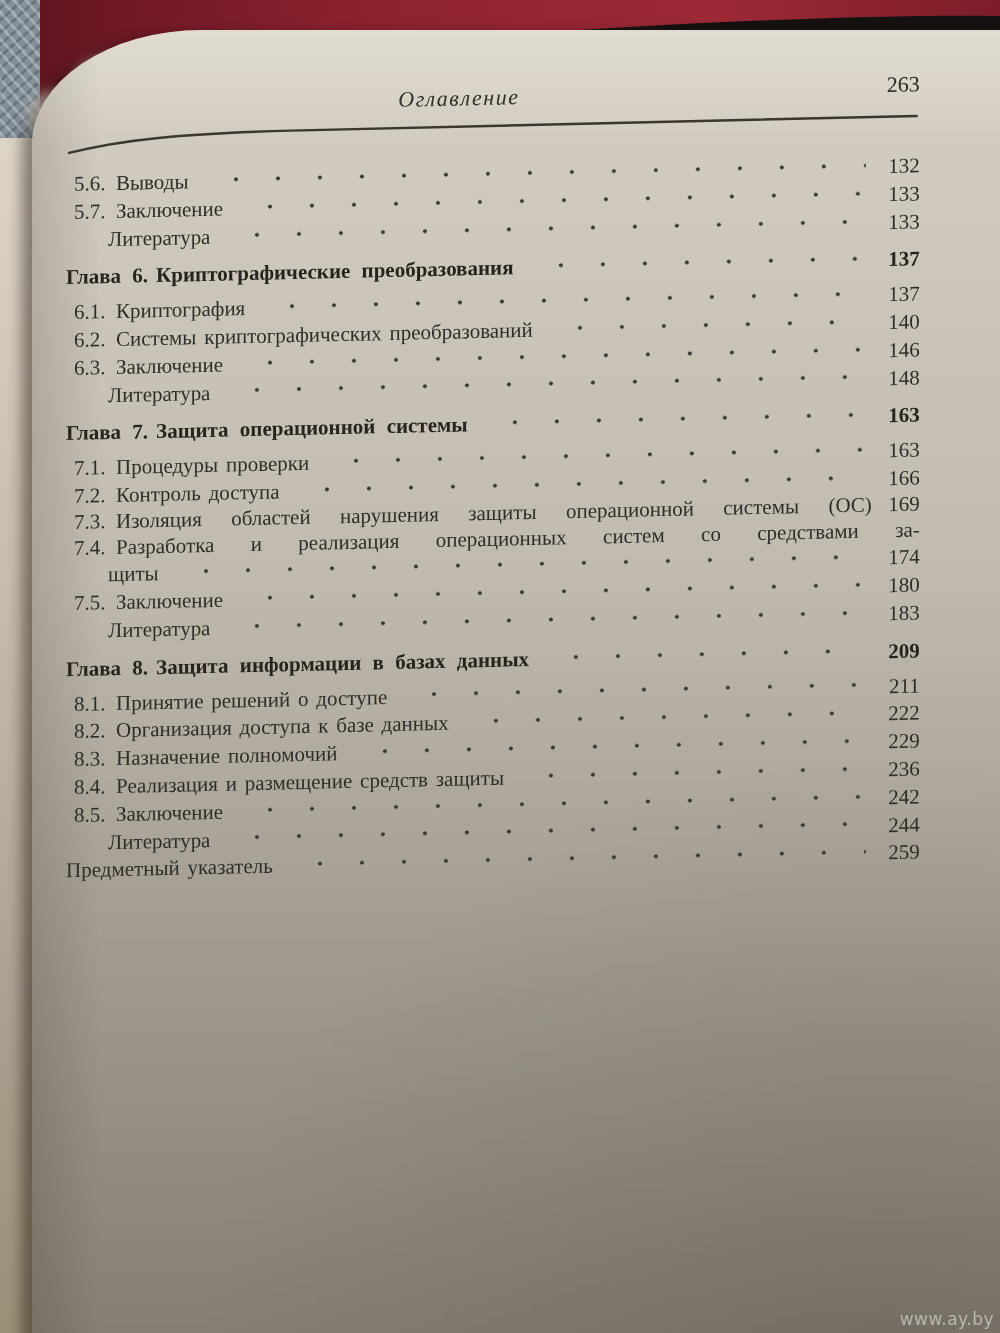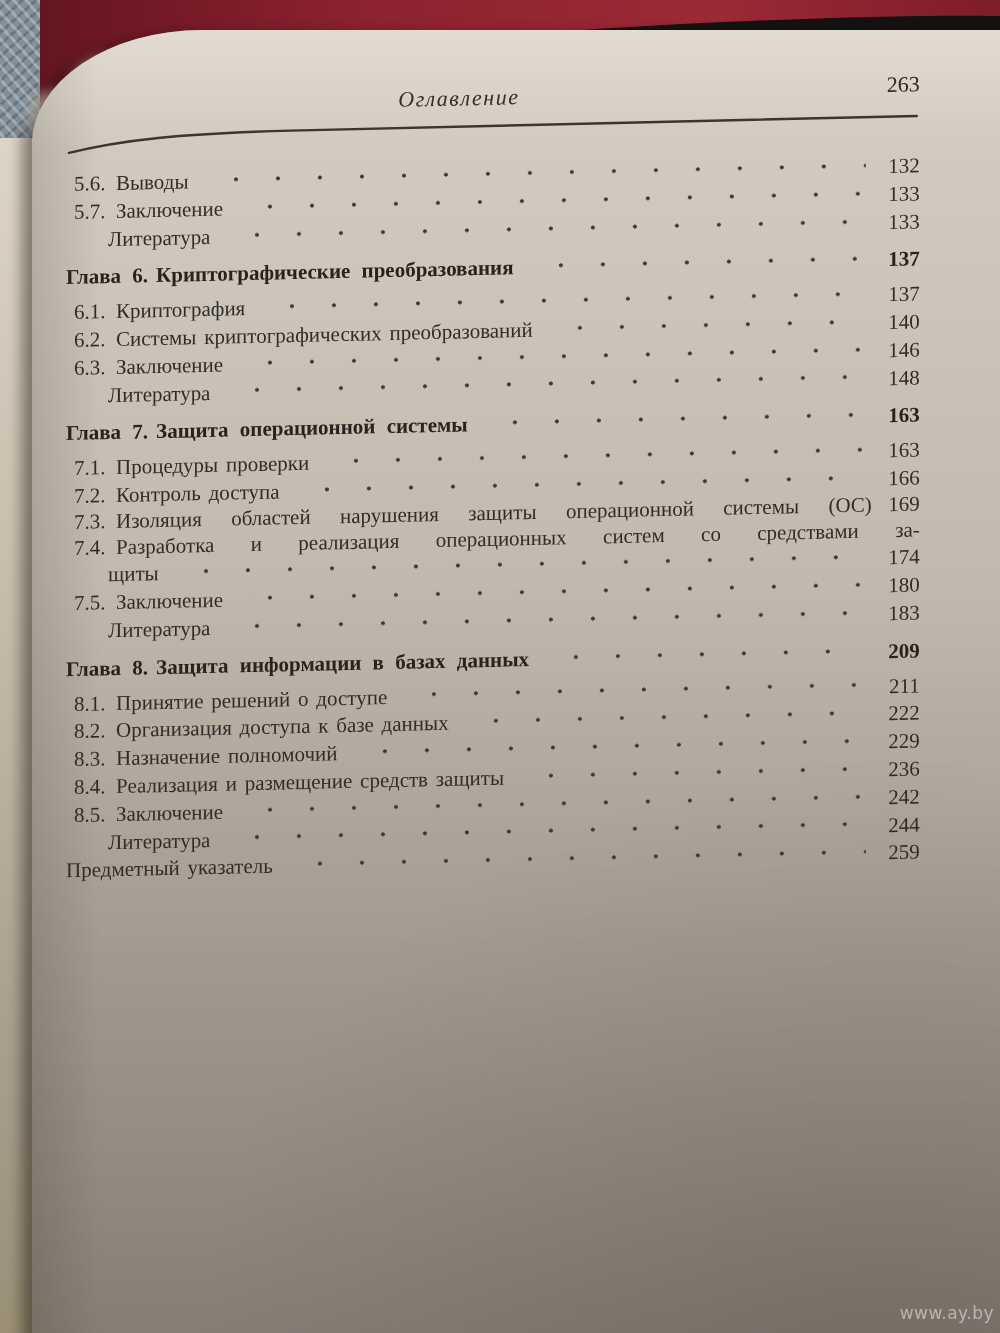--- a/index.html
+++ b/index.html
@@ -79,21 +79,21 @@
   .row.justify{white-space:normal;}
   .row.justify .title{flex:1 1 auto;text-align:justify;text-align-last:justify;}
   .leader{
     flex:1 1 30px;display:inline-block;height:1em;margin:0 6px 0 14px;
     background-image:radial-gradient(circle, #3b3833 1.6px, rgba(0,0,0,0) 2.2px);
     background-size:42px 10px;background-repeat:repeat-x;background-position:12px 72%;
   }
   .pagenum{flex:none;min-width:48px;text-align:right;}
   
   .watermark{
-    position:absolute;right:6px;bottom:10px;
+    position:absolute;right:6px;bottom:4px;
     font-family:"DejaVu Sans",sans-serif;font-size:17px;
     color:rgba(255,255,255,.48);letter-spacing:.5px;margin-top:18px;
   }
 </style>
 </head>
 <body>
 
 <div class="backdrop"></div>
 <div class="fur-patch"></div>
 <div class="fabric"></div>

